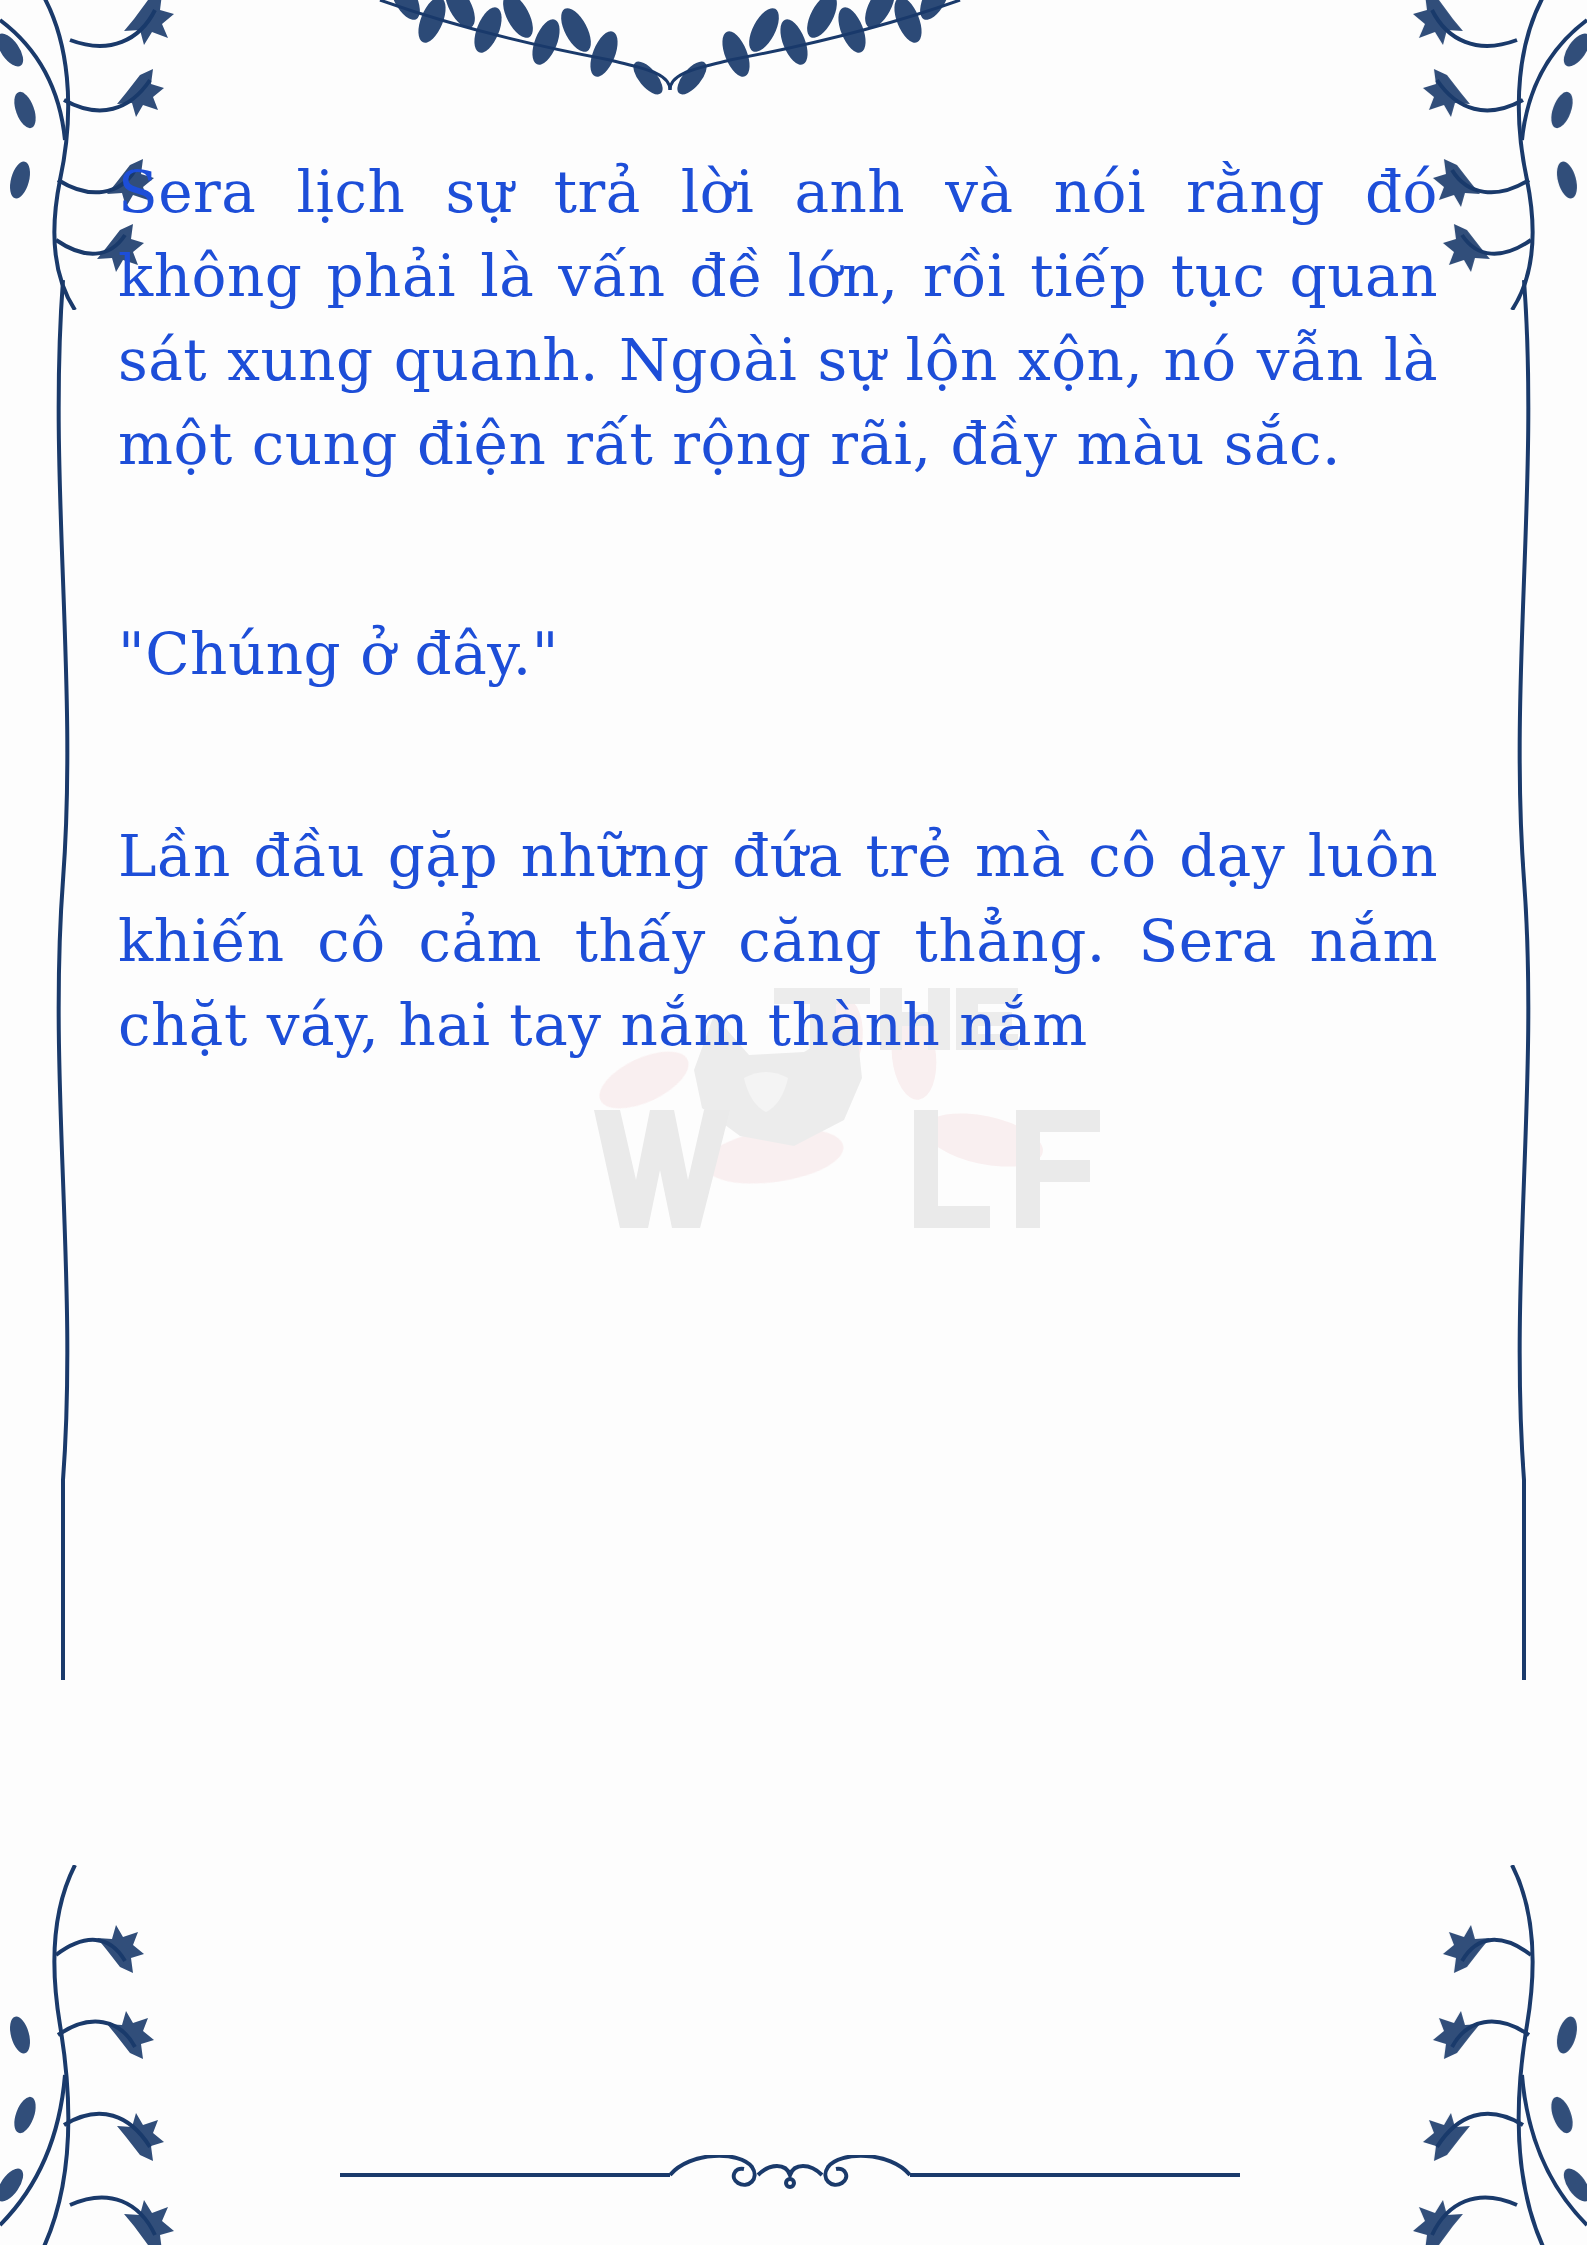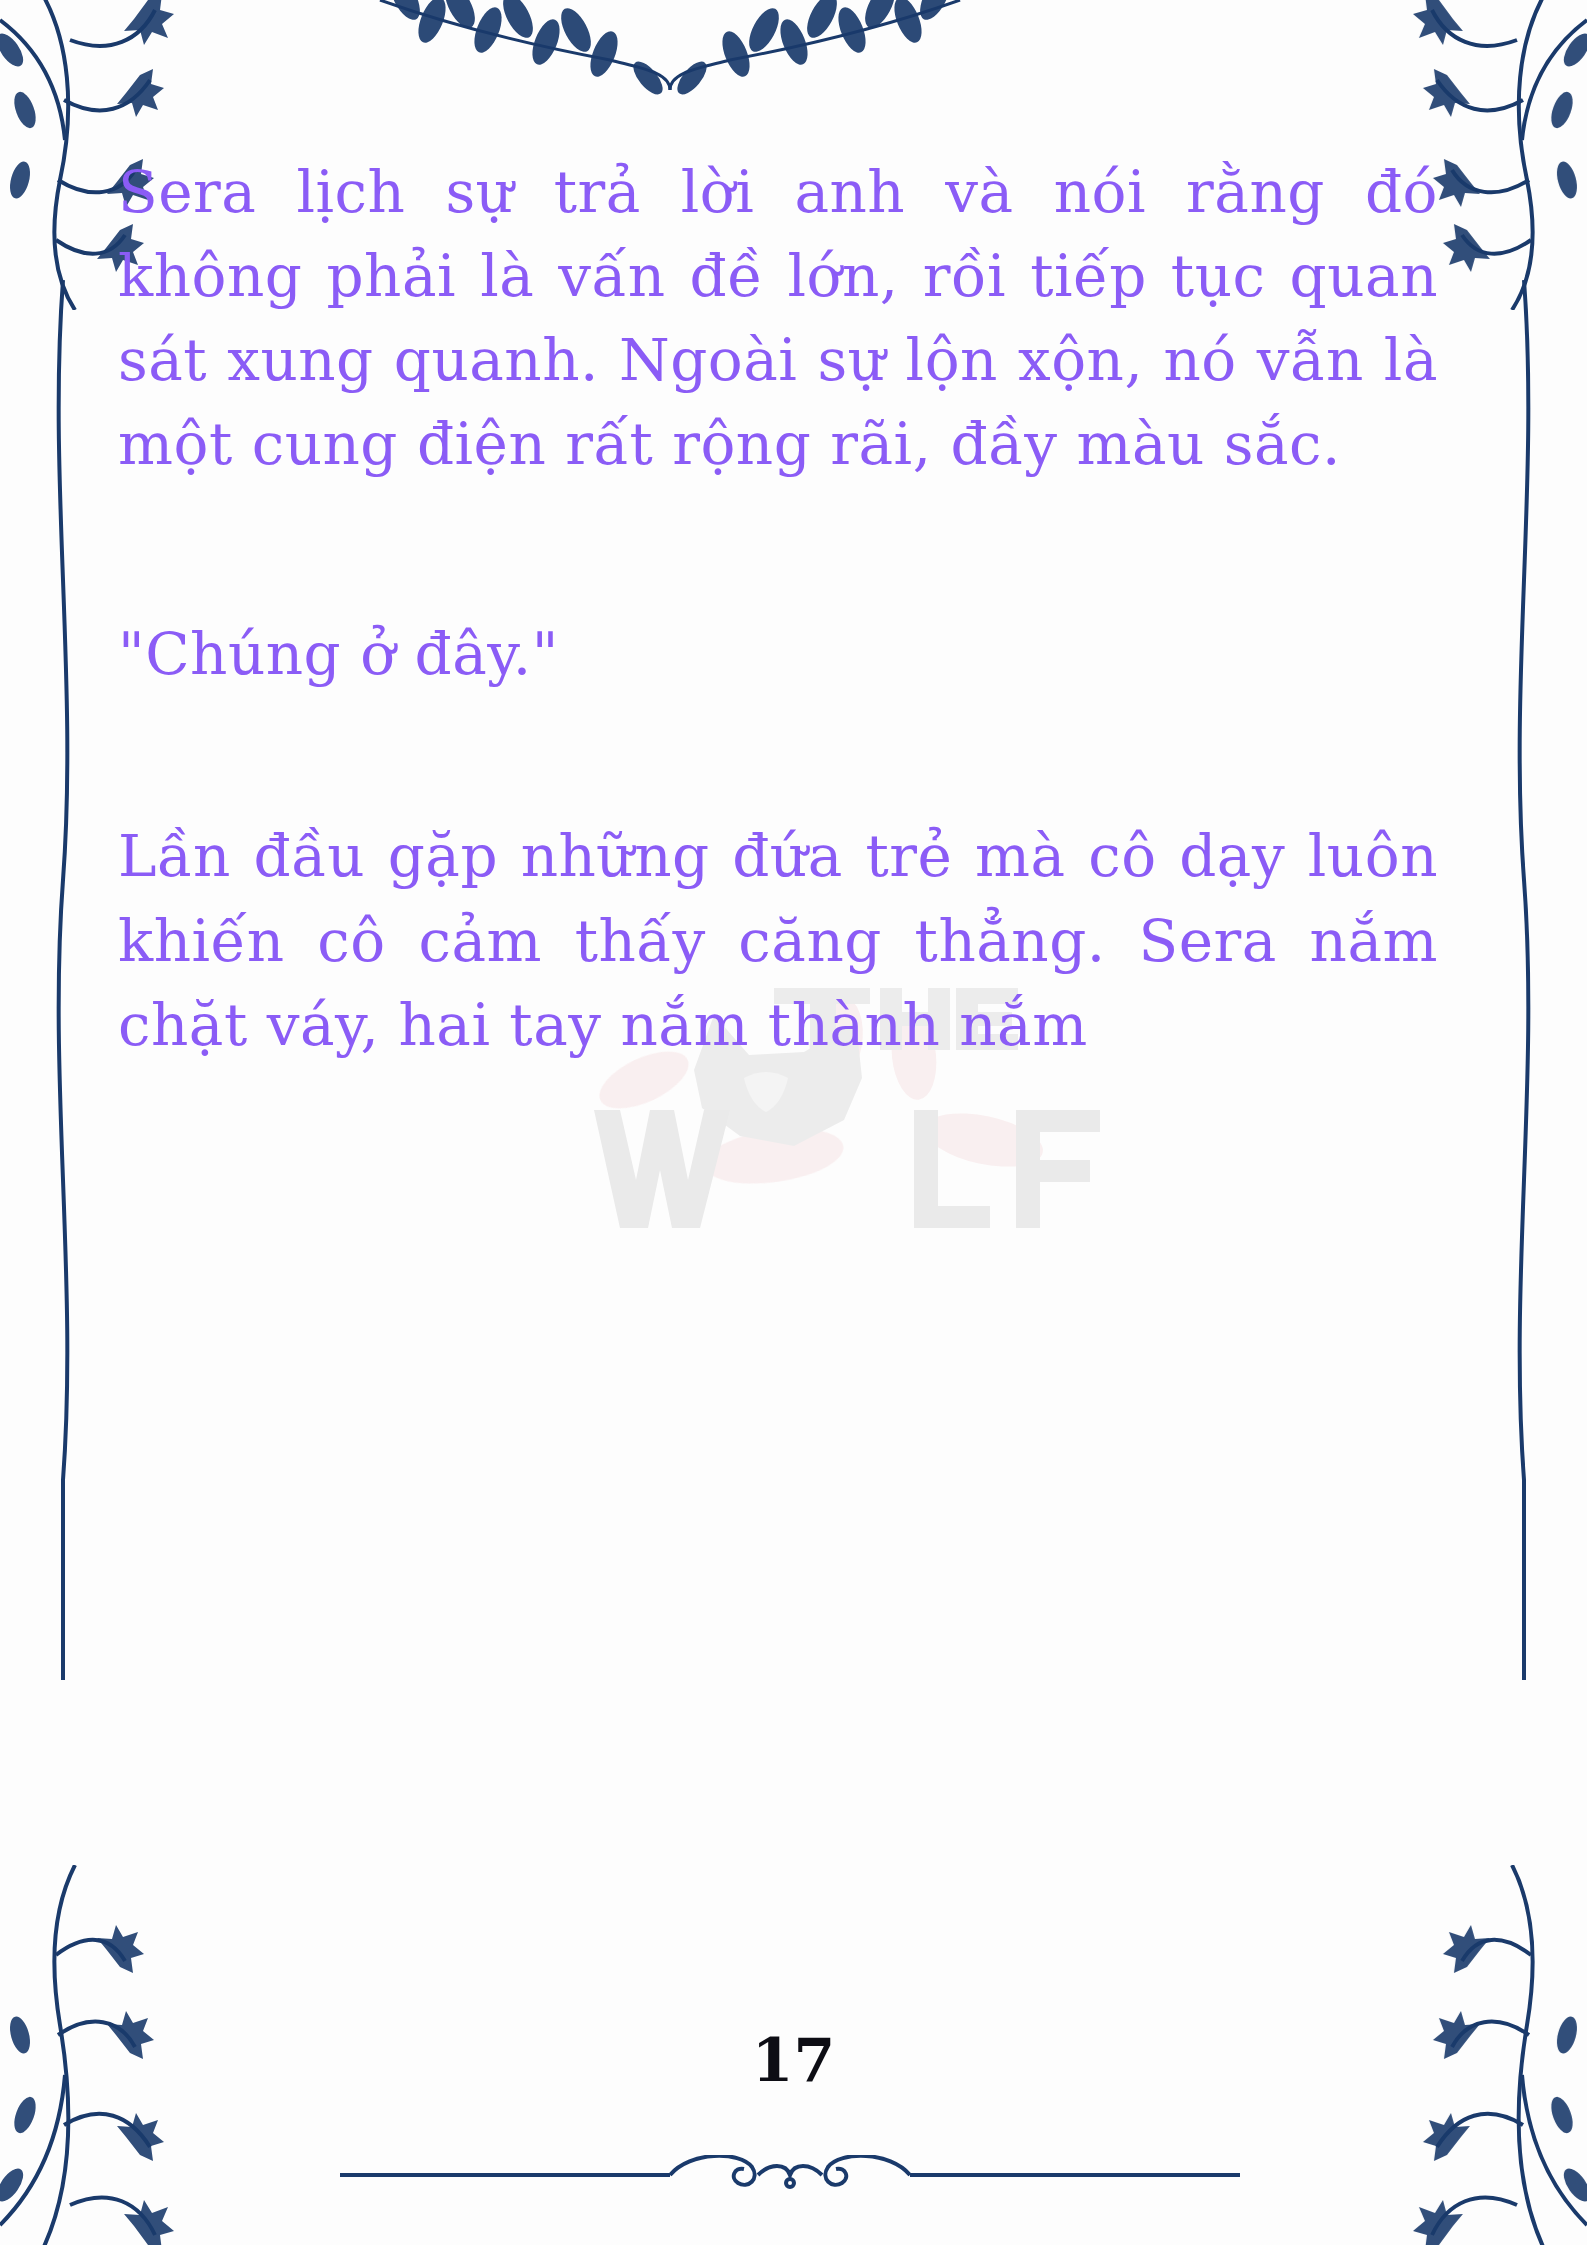--- a/index.html
+++ b/index.html
@@ -45,21 +45,21 @@
 
   
   .content {
     position: absolute;
     left: 118px;
     top: 150px;
     width: 1320px;
   }
 
   .para {
-    color: #8b5cf6;
+    color: #1d4ed8;
     font-size: 58px;
     line-height: 1.45;
     margin: 0 0 60px 0;
     font-family: "DejaVu Serif", serif;
     letter-spacing: 0.5px;
   }
   .para.justify {
     text-align: justify;
     text-align-last: left;
   }
@@ -256,15 +256,14 @@
       </g>
     </g>
   </svg>
 
   <div class="content">
     <p class="para justify gap-xl">Sera lịch sự trả lời anh và nói rằng đó không phải là vấn đề lớn, rồi tiếp tục quan sát xung quanh. Ngoài sự lộn xộn, nó vẫn là một cung điện rất rộng rãi, đầy màu sắc.</p>
     <p class="para gap-lg">"Chúng ở đây."</p>
     <p class="para justify">Lần đầu gặp những đứa trẻ mà cô dạy luôn khiến cô cảm thấy căng thẳng. Sera nắm chặt váy, hai tay nắm thành nắm</p>
   </div>
 
-  <div class="page-number">17</div>
 
 </div>
 
 </body></html>

